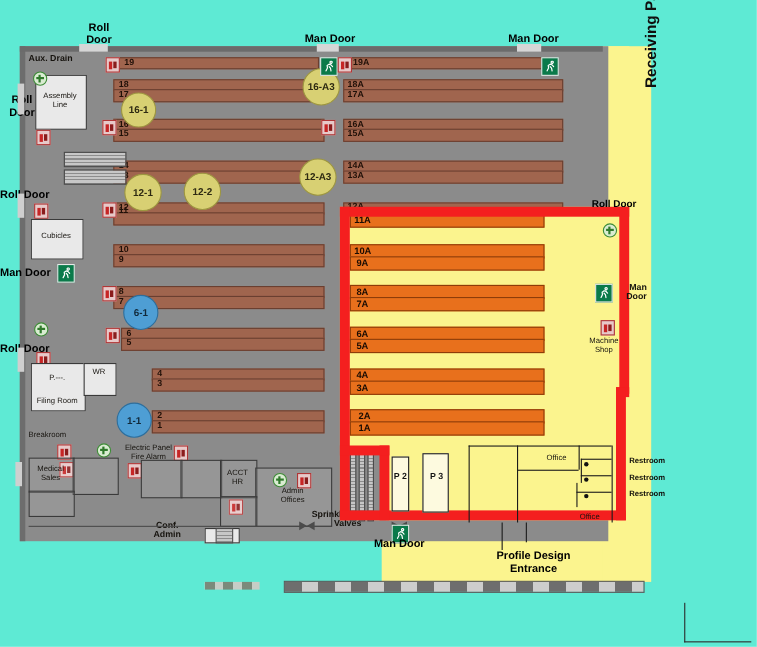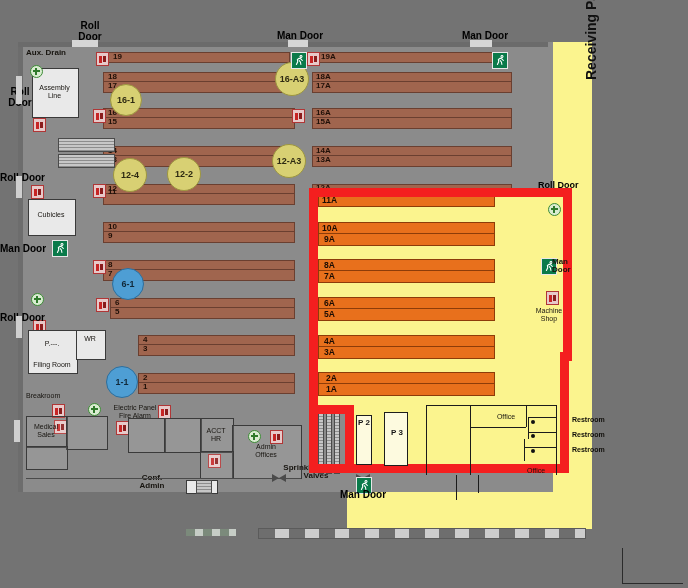--- a/index.html
+++ b/index.html
@@ -1,19 +1,19 @@
 <!DOCTYPE html>
 <html><head>
 <meta charset="utf-8">
 <style>
   html,body{margin:0;padding:0;background:#ffffff;}
   body{width:688px;height:588px;position:relative;overflow:hidden;
        font-family:"Liberation Sans",sans-serif;}
 
-  #stage{position:absolute;left:0;top:0;width:688px;height:588px;background:#737373;}
+  #stage{position:absolute;left:0;top:0;width:688px;height:588px;background:#5eead4;}
 
   
   .abs{position:absolute;box-sizing:border-box;}
 
   
   .extlabel{position:absolute;font-weight:bold;color:#000;font-size:10px;
             line-height:11px;text-align:center;white-space:pre-line;}
 
   
   #plant{position:absolute;left:18px;top:42px;width:530px;height:450px;
@@ -205,21 +205,21 @@
   <div class="rack hot" style="left:318px;top:346px;width:175px;height:11px;"></div>
   <div class="racklabel hot" style="left:324px;top:348px;">3A</div>
 
   <div class="rack hot" style="left:318px;top:372px;width:175px;height:11px;"></div>
   <div class="racklabel hot" style="left:326px;top:374px;">2A</div>
   <div class="rack hot" style="left:318px;top:383px;width:175px;height:11px;"></div>
   <div class="racklabel hot" style="left:326px;top:385px;">1A</div>
 
   <div class="circ y" style="left:110px;top:84px;width:30px;height:30px;">16-1</div>
   <div class="circ y" style="left:275px;top:62px;width:32px;height:32px;">16-A3</div>
-  <div class="circ y" style="left:113px;top:158px;width:32px;height:32px;">12-4</div>
+  <div class="circ y" style="left:113px;top:158px;width:32px;height:32px;">12-1</div>
   <div class="circ y" style="left:167px;top:157px;width:32px;height:32px;">12-2</div>
   <div class="circ y" style="left:272px;top:144px;width:32px;height:32px;">12-A3</div>
   <div class="circ b" style="left:112px;top:268px;width:30px;height:30px;">6-1</div>
   <div class="circ b" style="left:106px;top:366px;width:30px;height:30px;">1-1</div>
 
   <div class="roomlabel b" style="left:26px;top:49px;width:56px;text-align:left;">Aux. Drain</div>
   <div class="room white" style="left:32px;top:68px;width:45px;height:48px;"></div>
   <div class="roomlabel" style="left:32px;top:84px;width:45px;">Assembly
 Line</div>
   <div class="firstaid" style="left:30px;top:65px;"></div>
@@ -385,35 +385,35 @@
   <div class="redbar" style="left:309px;top:405px;width:45px;height:9px;"></div>
 
   <div class="extlabel" style="left:538px;top:180px;width:52px;text-align:left;font-size:9px;">Roll Door</div>
   <div class="firstaid" style="left:548px;top:203px;"></div>
 
   <div class="exit" style="left:541px;top:258px;">
     <svg width="10" height="11" viewBox="0 0 10 11">
         <path d="M6 1.5a1 1 0 1 1 0 .01M5.2 3.3 3.4 4.6l.3 2.2-1.3 2.6M5.2 3.3l1.8.7 1.3 1.5M5.2 5.6l1.2 1.3.5 2.6" stroke="#fff" stroke-width="1.1" fill="none" stroke-linecap="round"></path>
       </svg>
   </div>
-  <div class="roomlabel b" style="left:552px;top:258px;width:36px;text-align:left;">Man
+  <div class="roomlabel b" style="left:552px;top:258px;width:36px;text-align:right;">Man
 Door</div>
   <div class="fext" style="left:546px;top:291px;">
       <i></i>
       <i class="b"></i>
     </div>
   <div class="roomlabel" style="left:526px;top:307px;width:46px;">Machine
 Shop</div>
 
   <div style="position:absolute;left:583px;top:80px;width:200px;height:20px;
               transform:rotate(-90deg);transform-origin:left top;
               font-size:14px;font-weight:bold;color:#101010;">Receiving Parking</div>
 
   <div class="pillar" style="left:356px;top:415px;width:14px;height:48px;"></div>
-  <div class="plabel" style="left:358px;top:418px;width:16px;">P
+  <div class="plabel" style="left:358px;top:428px;width:16px;">P
 2</div>
   <div class="pillar" style="left:384px;top:412px;width:22px;height:52px;"></div>
   <div class="plabel" style="left:391px;top:428px;width:12px;">P
 3</div>
 
   <div class="oline" style="left:426px;top:405px;width:1px;height:70px;"></div>
   <div class="oline" style="left:426px;top:405px;width:130px;height:1px;"></div>
   <div class="oline" style="left:470px;top:405px;width:1px;height:70px;"></div>
   <div class="oline" style="left:470px;top:427px;width:56px;height:1px;"></div>
   <div class="oline" style="left:526px;top:405px;width:1px;height:22px;"></div>
@@ -440,20 +440,22 @@
   <div class="oline" style="left:456px;top:475px;width:1px;height:25px;"></div>
   <div class="oline" style="left:478px;top:475px;width:1px;height:18px;"></div>
 
   <div class="exit" style="left:356px;top:477px;">
     <svg width="10" height="11" viewBox="0 0 10 11">
         <path d="M6 1.5a1 1 0 1 1 0 .01M5.2 3.3 3.4 4.6l.3 2.2-1.3 2.6M5.2 3.3l1.8.7 1.3 1.5M5.2 5.6l1.2 1.3.5 2.6" stroke="#fff" stroke-width="1.1" fill="none" stroke-linecap="round"></path>
       </svg>
   </div>
   <div class="extlabel" style="left:330px;top:489px;width:66px;">Man Door</div>
 
+  <div class="extlabel" style="left:430px;top:500px;width:110px;line-height:12px;">Profile Design
+Entrance</div>
 
 
   <div id="dockstrip"></div>
   <div id="dockstrip2"></div>
 
   <div class="bracket" style="left:622px;top:548px;width:60px;height:35px;"></div>
 
 </div>
 
 </body></html>

